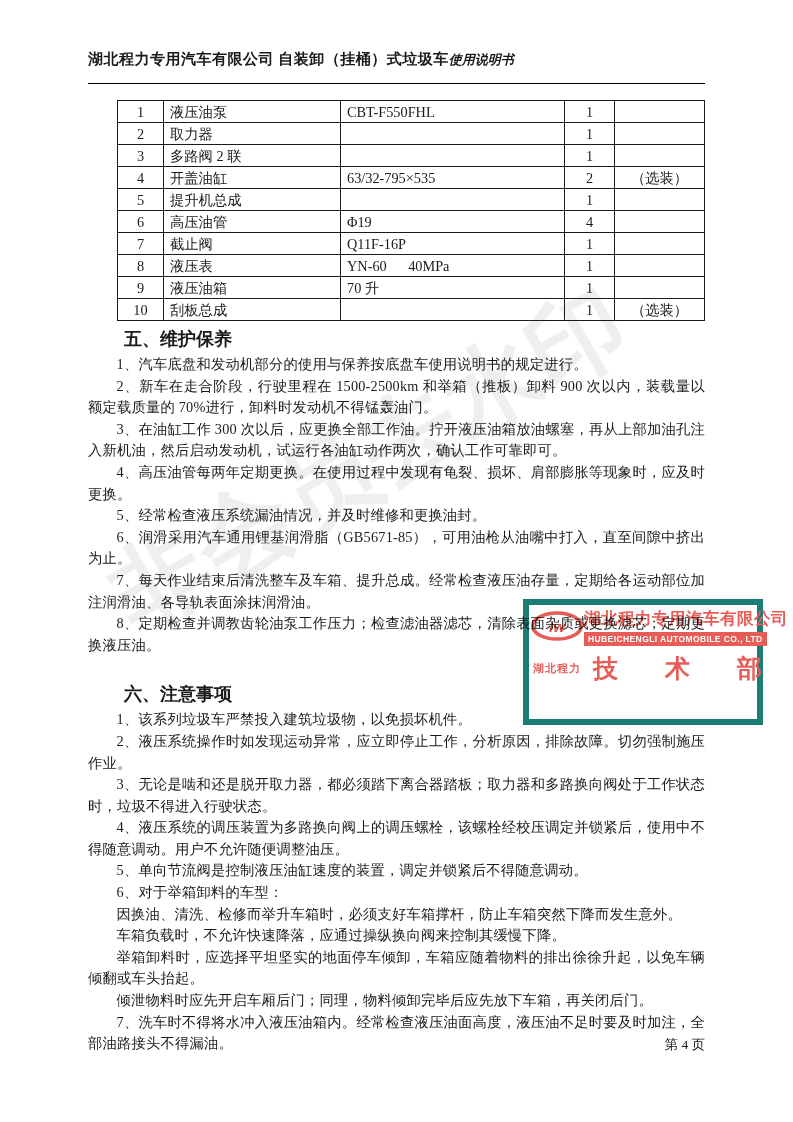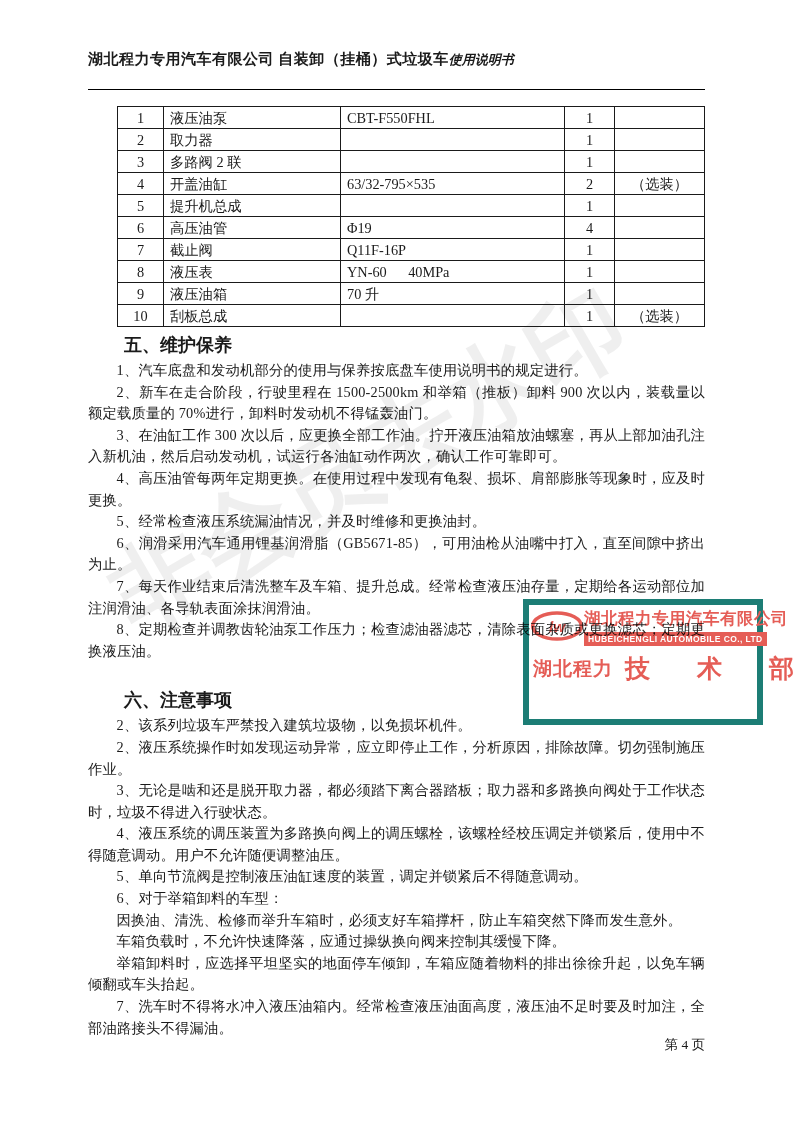--- a/index.html
+++ b/index.html
@@ -9,21 +9,21 @@
     width:793px; height:1122px;
     margin:0 auto;
     background:#ffffff;
     overflow:hidden;
     font-family:"Liberation Serif","DejaVu Serif",serif;
     color:#1a1a1a;
   }
   .content { position:relative; padding:50px 88px 0 88px; z-index:2; }
 
   
-  .doc-header { border-bottom:1.5px solid #000; padding-bottom:20px; }
+  .doc-header { border-bottom:1.5px solid #000; padding-bottom:14px; }
   .doc-header .main-title { font-size:15px; font-weight:600; letter-spacing:0.5px; }
   .doc-header .sub-title  { font-size:13px; font-style:italic; font-weight:600; }
 
   
   table.parts {
     border-collapse:collapse;
     margin:16px 0 0 29px;
     width:586px;
     table-layout:fixed;
     font-size:14.3px;
@@ -96,21 +96,21 @@
     letter-spacing:0.5px; line-height:20px; margin-top:1px;
   }
   .stamp-company-en {
     display:inline-block;
     background:#e4544d; color:#fff;
     font-size:8.5px; font-weight:bold; letter-spacing:0.4px;
     line-height:12px; padding:1px 4px; margin-top:2px;
     white-space:nowrap;
   }
   .stamp-bottom { display:flex; align-items:center; padding:6px 4px 0 4px; }
-  .stamp-sub-left { font-size:19px; font-weight:bold; white-space:nowrap; letter-spacing:1px; }
+  .stamp-sub-left { font-size:11px; font-weight:bold; white-space:nowrap; letter-spacing:1px; }
   .stamp-dept {
     font-size:25px; font-weight:bold; white-space:nowrap;
     letter-spacing:20px; margin-left:12px;
   }
 
   
   .page-footer {
     position:absolute;
     right:88px; top:1036px;
     font-size:13.5px;
@@ -212,29 +212,30 @@
       <p class="body-p">3、在油缸工作 300 次以后，应更换全部工作油。拧开液压油箱放油螺塞，再从上部加油孔注入新机油，然后启动发动机，试运行各油缸动作两次，确认工作可靠即可。</p>
       <p class="body-p">4、高压油管每两年定期更换。在使用过程中发现有龟裂、损坏、肩部膨胀等现象时，应及时更换。</p>
       <p class="body-p">5、经常检查液压系统漏油情况，并及时维修和更换油封。</p>
       <p class="body-p">6、润滑采用汽车通用锂基润滑脂（GB5671-85），可用油枪从油嘴中打入，直至间隙中挤出为止。</p>
       <p class="body-p">7、每天作业结束后清洗整车及车箱、提升总成。经常检查液压油存量，定期给各运动部位加注润滑油、各导轨表面涂抹润滑油。</p>
       <p class="body-p">8、定期检查并调教齿轮油泵工作压力；检查滤油器滤芯，清除表面杂质或更换滤芯；定期更换液压油。</p>
     </div>
 
     <div>
       <div class="sec-heading gap-top">六、注意事项</div>
-      <p class="body-p">2、该系列垃圾车严禁投入建筑垃圾物，以免损坏机件。</p>
+      <p class="body-p">1、该系列垃圾车严禁投入建筑垃圾物，以免损坏机件。</p>
       <p class="body-p">2、液压系统操作时如发现运动异常，应立即停止工作，分析原因，排除故障。切勿强制施压作业。</p>
       <p class="body-p">3、无论是啮和还是脱开取力器，都必须踏下离合器踏板；取力器和多路换向阀处于工作状态时，垃圾不得进入行驶状态。</p>
       <p class="body-p">4、液压系统的调压装置为多路换向阀上的调压螺栓，该螺栓经校压调定并锁紧后，使用中不得随意调动。用户不允许随便调整油压。</p>
       <p class="body-p">5、单向节流阀是控制液压油缸速度的装置，调定并锁紧后不得随意调动。</p>
       <p class="body-p">6、对于举箱卸料的车型：</p>
       <p class="body-p">因换油、清洗、检修而举升车箱时，必须支好车箱撑杆，防止车箱突然下降而发生意外。</p>
       <p class="body-p">车箱负载时，不允许快速降落，应通过操纵换向阀来控制其缓慢下降。</p>
       <p class="body-p">举箱卸料时，应选择平坦坚实的地面停车倾卸，车箱应随着物料的排出徐徐升起，以免车辆倾翻或车头抬起。</p>
+      <p class="body-p">倾泄物料时应先开启车厢后门；同理，物料倾卸完毕后应先放下车箱，再关闭后门。</p>
       <p class="body-p">7、洗车时不得将水冲入液压油箱内。经常检查液压油面高度，液压油不足时要及时加注，全部油路接头不得漏油。</p>
     </div>
 
   </div>
 
   <div class="stamp">
     <div class="stamp-top">
       <svg class="stamp-logo" viewBox="0 0 60 36" xmlns="http://www.w3.org/2000/svg">
         <ellipse cx="30" cy="18" rx="27" ry="14.5" fill="none" stroke="#e4544d" stroke-width="4"></ellipse>
         <text x="30" y="25" font-size="17" font-style="italic" font-weight="bold" fill="#e4544d" text-anchor="middle" font-family="Liberation Sans, sans-serif">lw</text>

